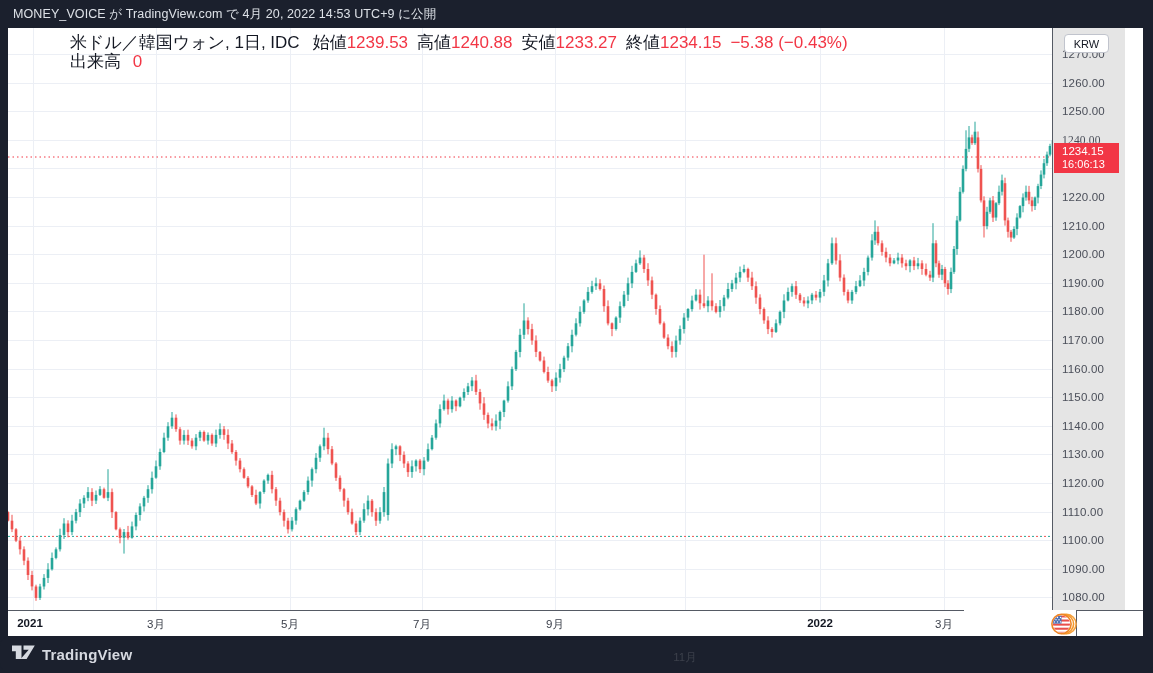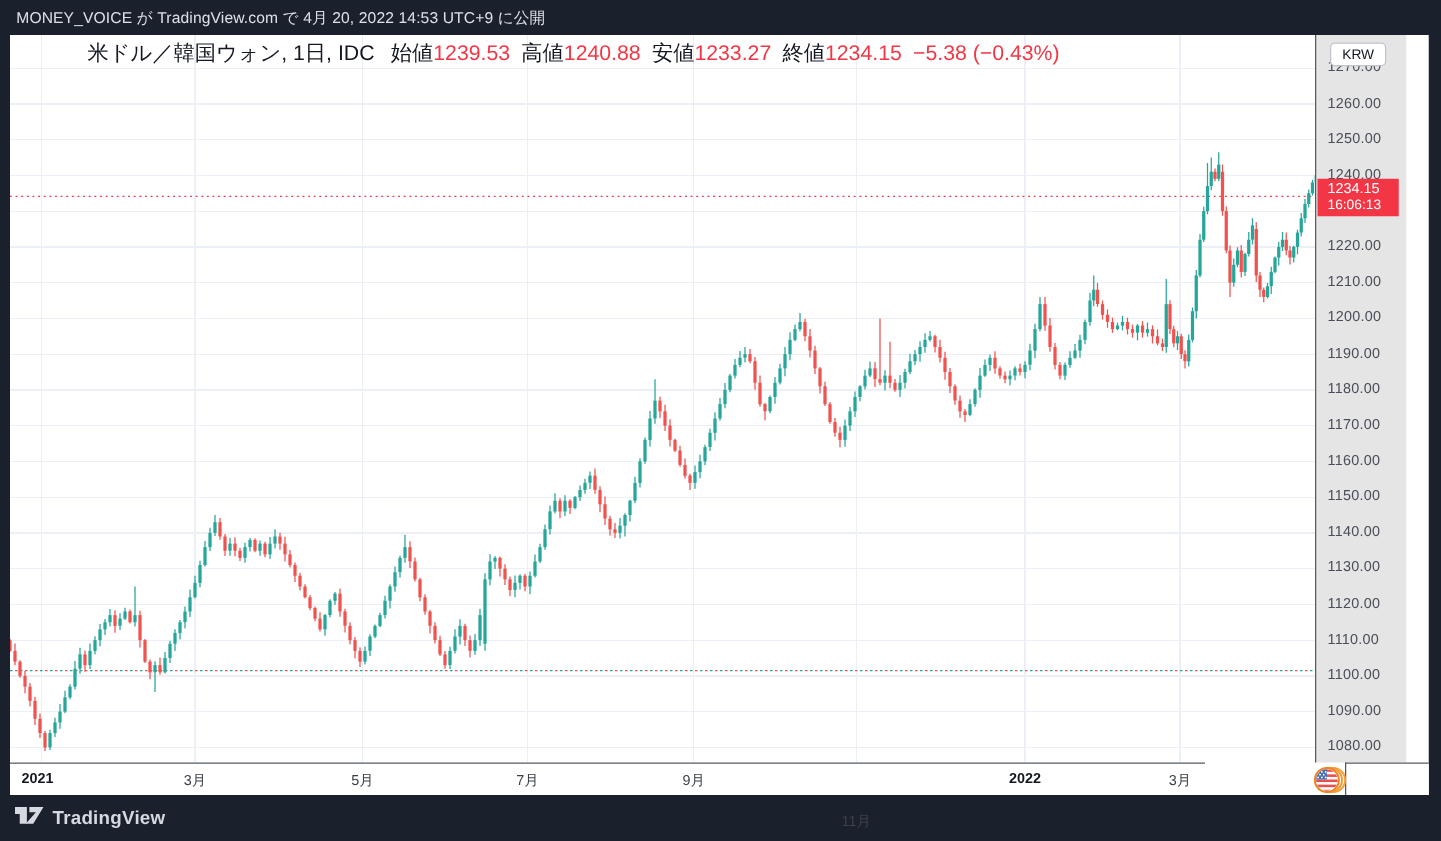--- a/index.html
+++ b/index.html
@@ -660,32 +660,36 @@
       <line x1="1045" y1="105.2" x2="1045" y2="121.2" stroke="#26a69a" stroke-width="1"></line>
       <rect x="1043.7" y="112.3" width="2.6" height="5.7" fill="#26a69a"></rect>
       <line x1="1049" y1="109.8" x2="1049" y2="131.5" stroke="#ef5350" stroke-width="1"></line>
       <rect x="1047.7" y="113.6" width="2.6" height="15.4" fill="#ef5350"></rect>
     </svg>
 
   <div id="legend">
     <div>
       <span class="ttl">米ドル／韓国ウォン, 1日, IDC</span><span class="fld">始値</span><span class="val">1239.53</span><span class="fld">高値</span><span class="val">1240.88</span><span class="fld">安値</span><span class="val">1233.27</span><span class="fld">終値</span><span class="val">1234.15</span><span class="val fld">−5.38 (−0.43%)</span>
     </div>
+    <div>
+      <span>出来高</span>
+      <span class="val" style="margin-left:7px">0</span>
+    </div>
   </div>
 
   <div id="price-axis">
     <div id="krw-badge">KRW</div>
     <div id="price-flag" style="top: 115px;">
       <div class="p">1234.15</div>
       <div class="t">16:06:13</div>
     </div>
   <div class="ytick" style="top: 20px;">1270.00</div>
       <div class="ytick" style="top: 48.6px;">1260.00</div>
       <div class="ytick" style="top: 77.2px; text-align: center;">1250.00</div>
-      <div class="ytick" style="top: 105.8px;">1240.00</div>
+      <div class="ytick" style="top: 105.8px; font-family: Liberation Serif, serif;">1240.00</div>
       <div class="ytick" style="top: 134.4px;">1230.00</div>
       <div class="ytick" style="top: 163px;">1220.00</div>
       <div class="ytick" style="top: 191.6px;">1210.00</div>
       <div class="ytick" style="top: 220.2px;">1200.00</div>
       <div class="ytick" style="top: 248.8px;">1190.00</div>
       <div class="ytick" style="top: 277.4px;">1180.00</div>
       <div class="ytick" style="top: 306px;">1170.00</div>
       <div class="ytick" style="top: 334.6px;">1160.00</div>
       <div class="ytick" style="top: 363.2px;">1150.00</div>
       <div class="ytick" style="top: 391.8px;">1140.00</div>

